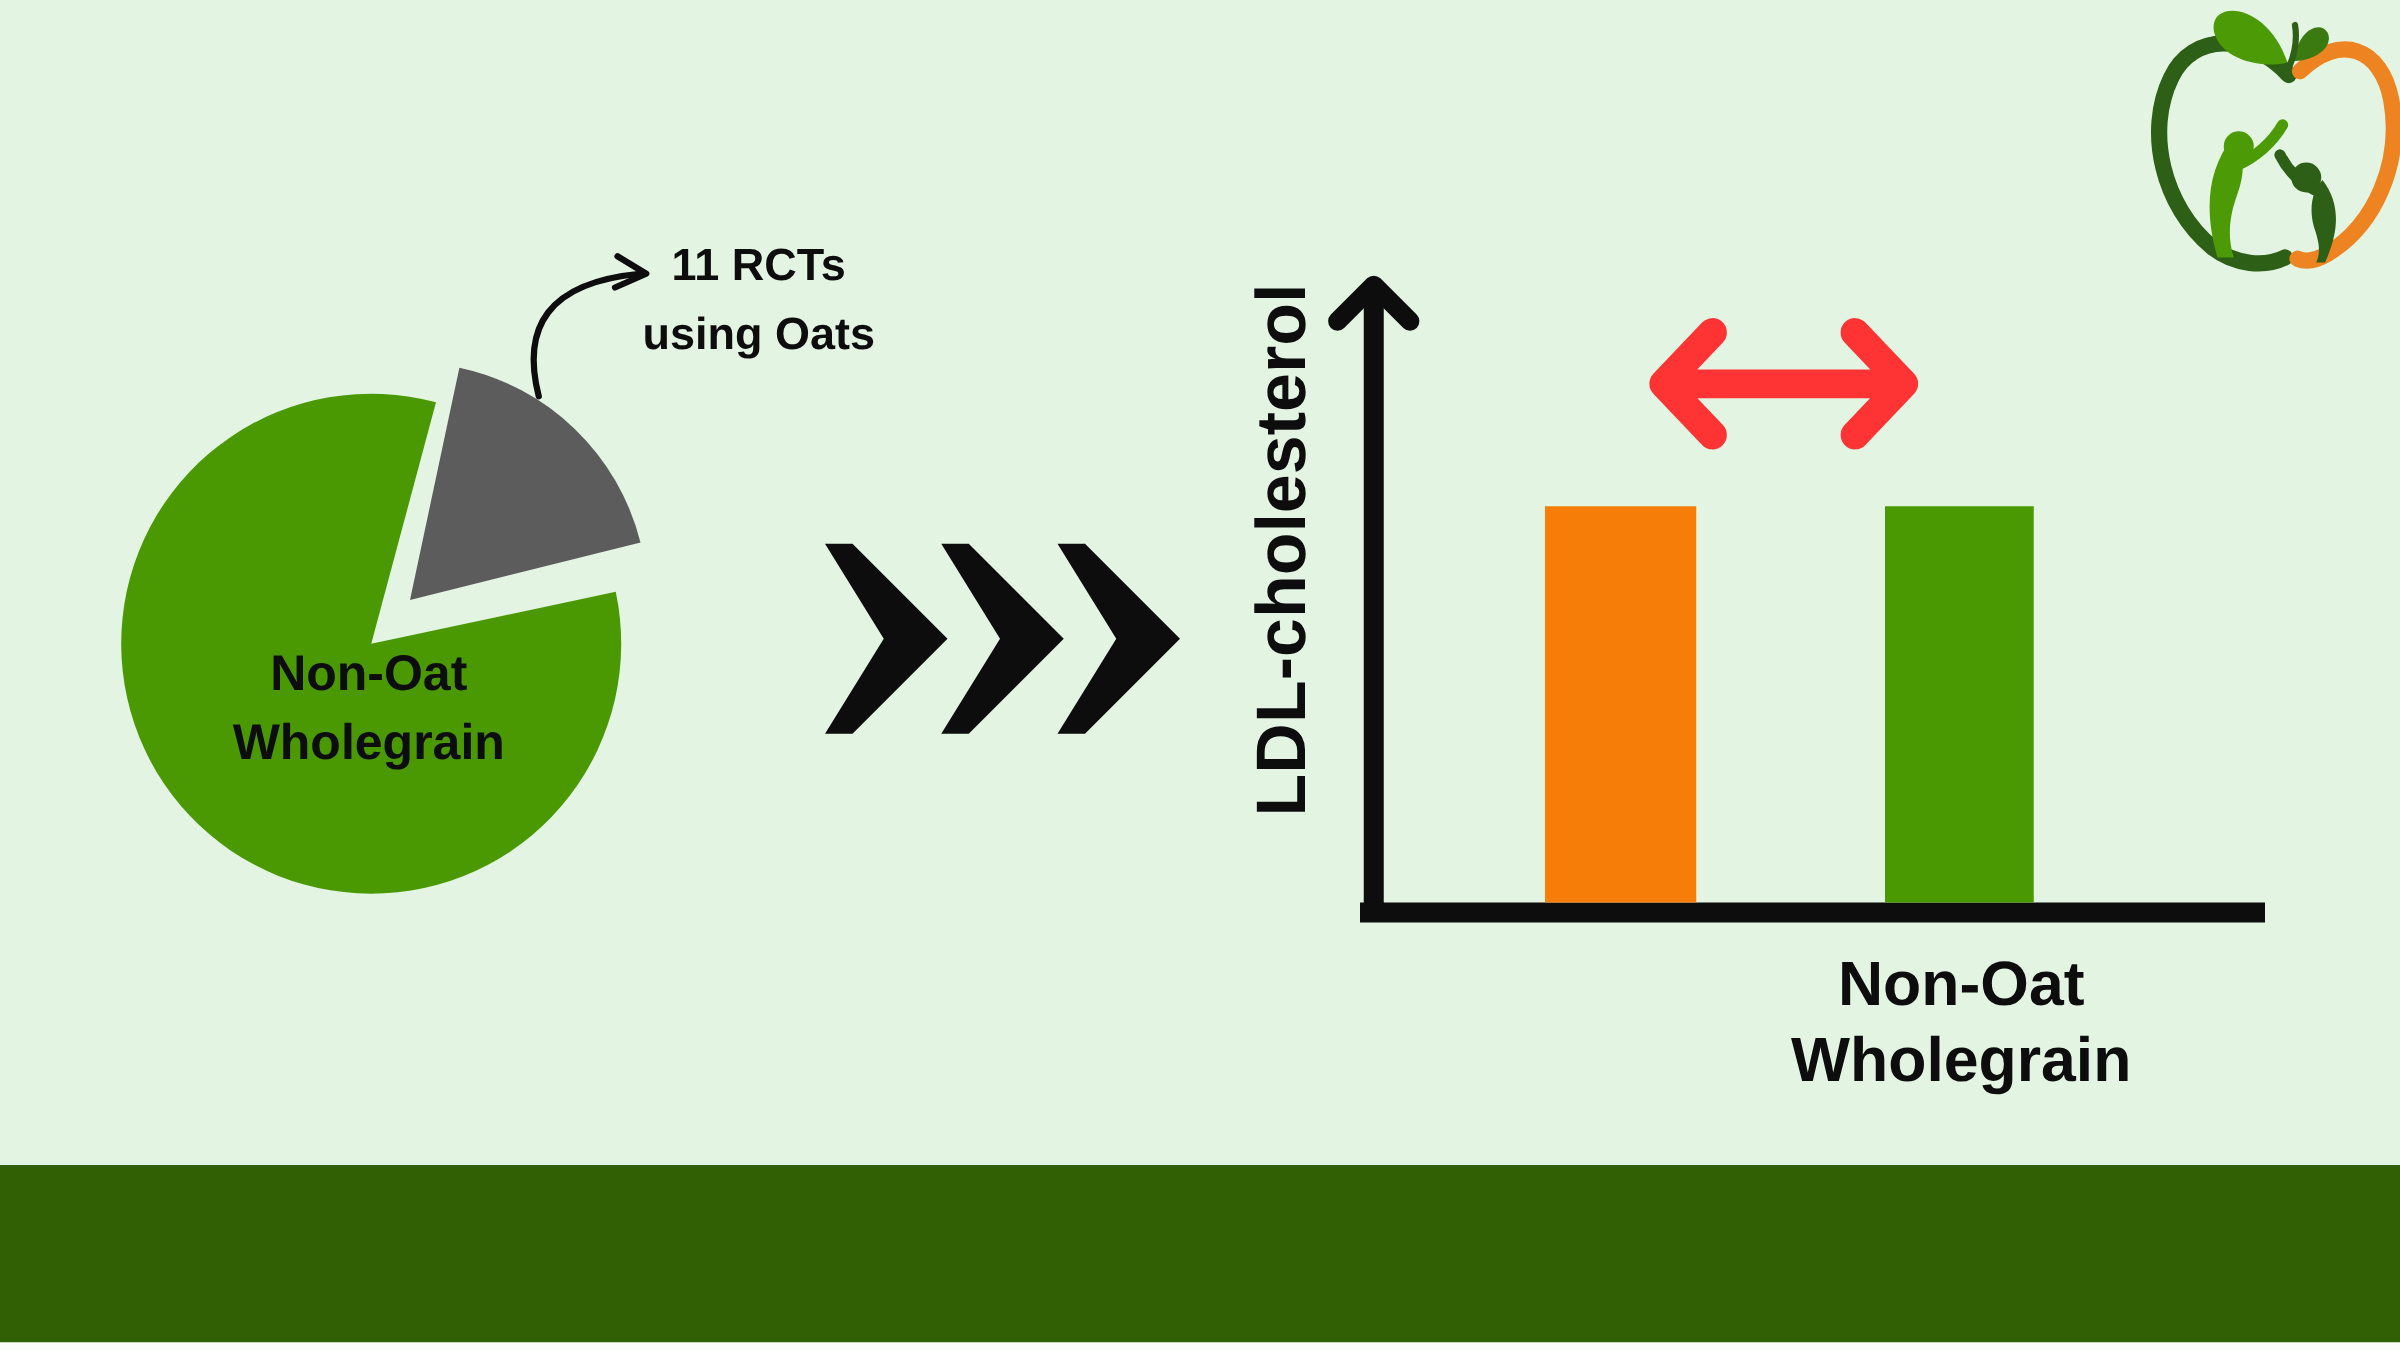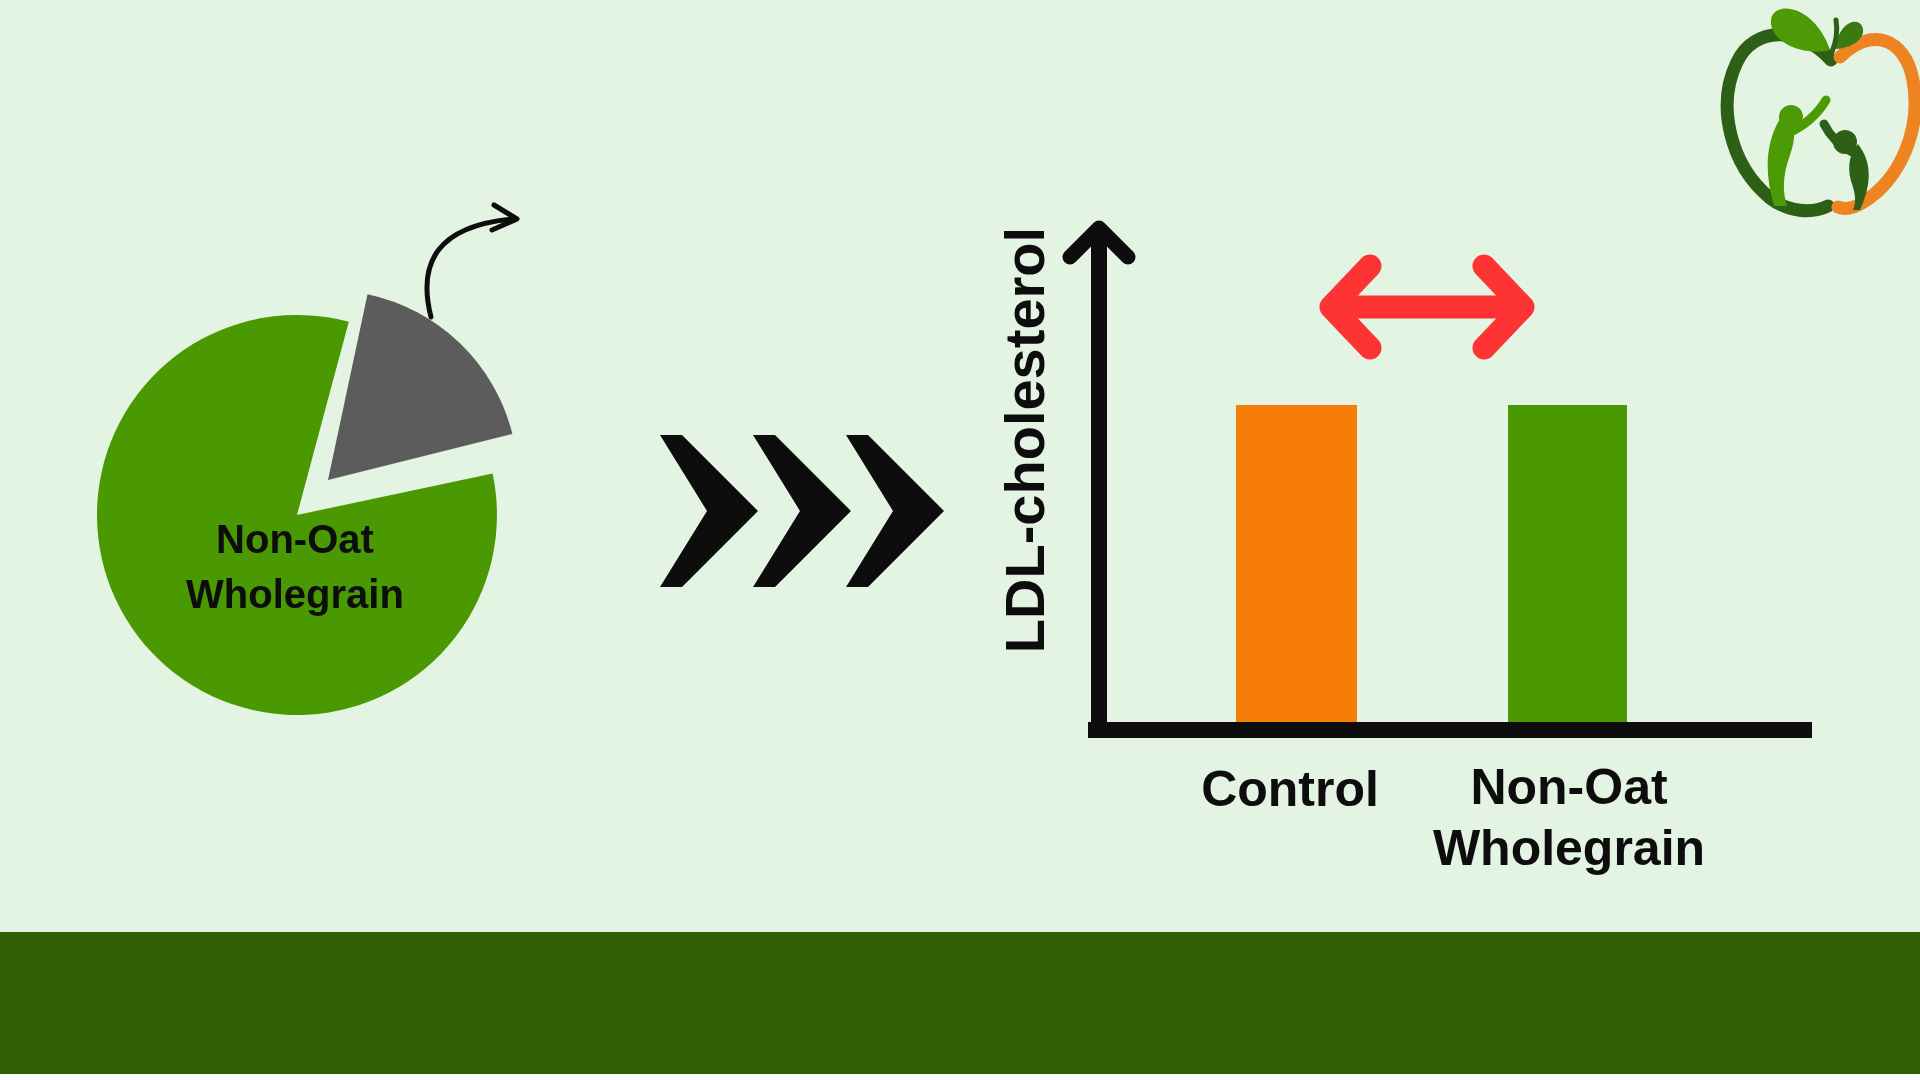--- a/index.html
+++ b/index.html
@@ -81,24 +81,27 @@
         <path d="M1852,152 C1840,146 1830,136 1824,124" stroke="var(--logo-dark-green)" stroke-width="9" fill="none" stroke-linecap="round"></path>
       </g>
     </g>
   </svg>
 
   <div class="txt pie-label">
     <div>Non-Oat</div>
     <div>Wholegrain</div>
   </div>
 
+  <div class="txt callout">
+    <div>11 RCTs</div>
+    <div>using Oats</div>
+  </div>
 
   <div class="txt y-label">LDL-cholesterol</div>
 
-  <div class="txt x-label-1">Control</div>
   <div class="txt x-label-2">
     <div>Non-Oat</div>
     <div>Wholegrain</div>
   </div>
 
   <div class="citation-bar">
     
   </div>
   <div class="bottom-strip"></div>
 

